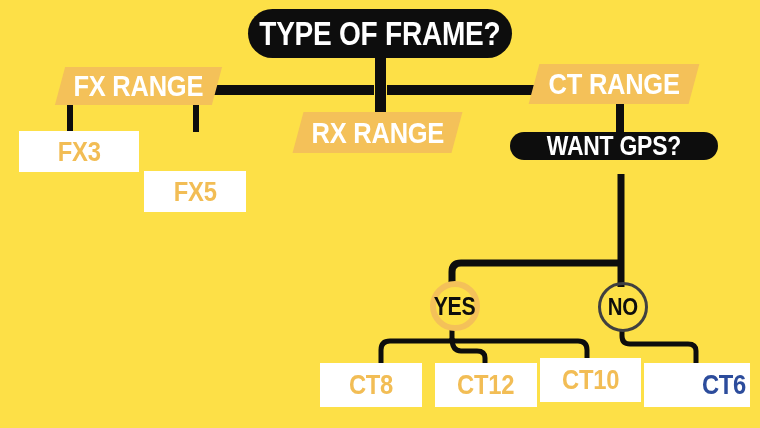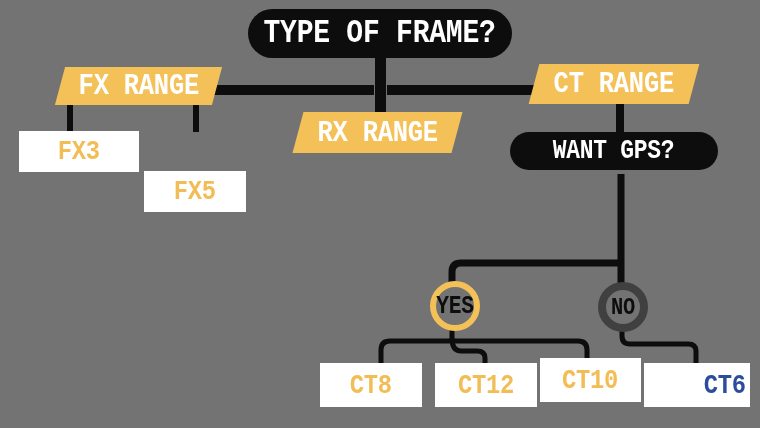--- a/index.html
+++ b/index.html
@@ -1,32 +1,32 @@
 <!DOCTYPE html>
 <html><head>
 <meta charset="utf-8">
 <style>
   html,body{margin:0;padding:0;background:#dcdcdb;}
   .stage{
-    position:relative;width:760px;height:428px;background:#737373;
-    overflow:hidden;font-family:Liberation Mono, monospace;font-weight:bold;
+    position:relative;width:760px;height:428px;background:#fde047;
+    overflow:hidden;font-family:Liberation Sans, sans-serif;font-weight:bold;
   }
   .connectors{position:absolute;left:0;top:0;}
   .node{
     position:absolute;display:flex;align-items:center;justify-content:center;
     box-sizing:border-box;white-space:nowrap;
   }
   .pill{background:#0d0d0d;color:#ffffff;}
   .para{background:#f4c159;color:#ffffff;transform:skewX(-15deg);}
   .para .txt{transform:skewX(15deg) scaleX(0.85);}
   .resbox{background:#ffffff;color:#f2bd55;}
   .resbox.blue{color:#2c4c9c;justify-content:flex-end;}
   .circle{border-radius:50%;background:transparent;color:#0d0d0d;box-sizing:border-box;}
   .circle.yes{border:6px solid #f4c159;}
-  .circle.no{border:8px solid #404040;}
+  .circle.no{border:3px solid #404040;}
   .txt{display:inline-block;transform:scaleX(0.85);letter-spacing:-0.3px;}
   .fs-root{font-size:33px;}
   .fs-para{font-size:30px;}
   .fs-gps{font-size:27px;}
   .fs-res{font-size:28px;}
   .fs-yes{font-size:25px;}
   .fs-no{font-size:24px;}
 </style>
 </head>
 <body>
@@ -71,21 +71,21 @@
     <span class="txt">CT RANGE</span>
   </div>
 
   <div class="node resbox fs-res" style="left:19px;top:131px;width:120px;height:41px;">
     <span class="txt">FX3</span>
   </div>
   <div class="node resbox fs-res" style="left:144px;top:131px;width:102px;height:41px;margin-top:40px;">
     <span class="txt">FX5</span>
   </div>
 
-  <div class="node pill fs-gps" style="left:510px;top:132px;width:208px;height:38px;border-radius:21px;">
+  <div class="node pill fs-gps" style="left:510px;top:132px;width:208px;height:28px;border-radius:21px;">
     <span class="txt">WANT GPS?</span>
   </div>
 
   <div class="node circle yes fs-yes" style="left:430px;top:281px;width:50px;height:50px;text-align:right;">
     <span class="txt">YES</span>
   </div>
   <div class="node circle no fs-no" style="left:598px;top:282px;width:50px;height:50px;">
     <span class="txt">NO</span>
   </div>
 

